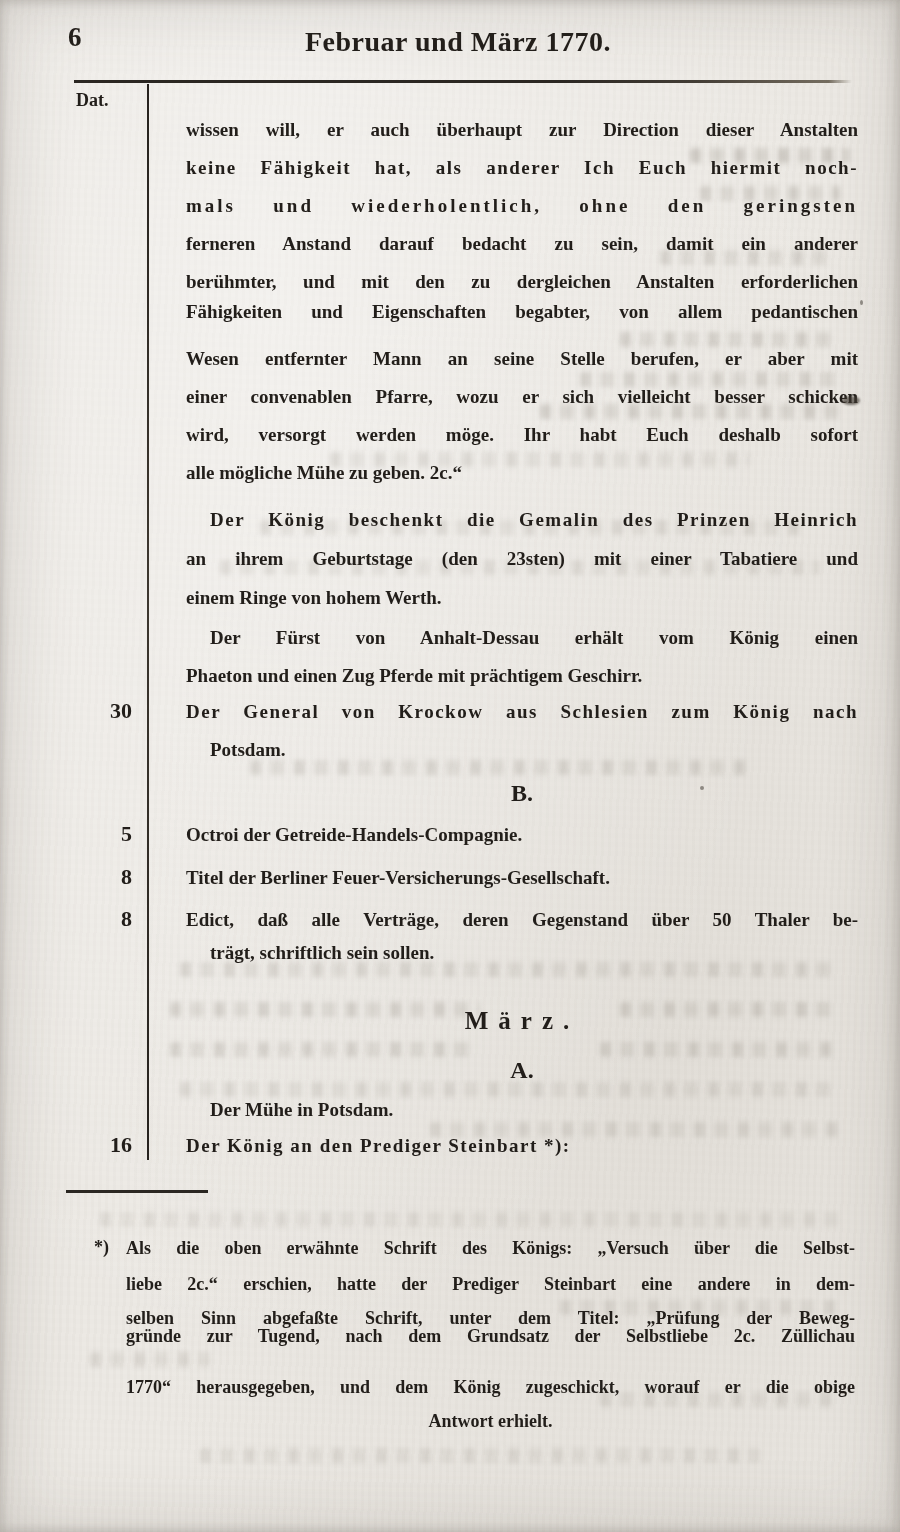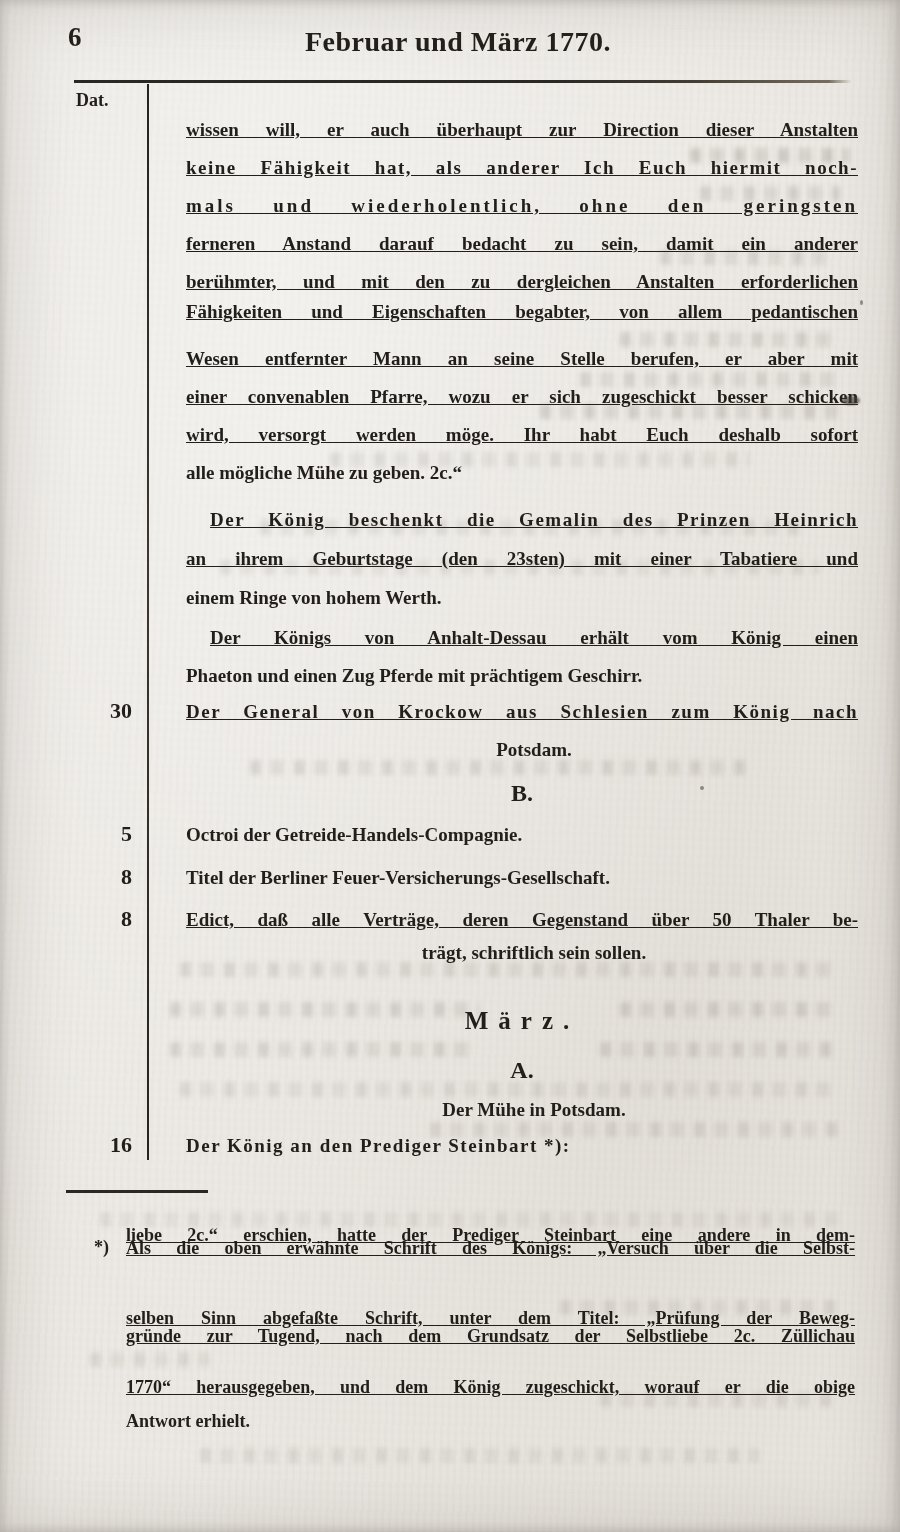--- a/index.html
+++ b/index.html
@@ -29,31 +29,31 @@
          font-size:28px;font-weight:bold;letter-spacing:.5px;}
   .rule-h{position:absolute;z-index:2;left:74px;top:80px;width:778px;height:3px;
           background:linear-gradient(90deg,#2b2722 0 62%,#433d35 80%,#756d60 97%,transparent 100%);}
   .datlabel{position:absolute;z-index:2;left:76px;top:90px;font-size:18px;font-weight:bold;}
   .rule-v{position:absolute;z-index:2;left:147px;top:84px;width:2px;height:1076px;
           background:linear-gradient(180deg,#26221e 0%,#3d372f 45%,#26221e 100%);}
   .rule-fn{position:absolute;z-index:2;left:66px;top:1190px;width:142px;height:2.5px;background:#2b2722;}
 
   .ln{position:absolute;z-index:2;left:186px;width:672px;box-sizing:border-box;
       font-size:19px;font-weight:bold;line-height:1.25;}
-  .j{text-align:justify;text-align-last:justify;text-decoration:underline;}
-  .ind{padding-left:24px;text-align:center;}
+  .j{text-align:justify;text-align-last:justify;}
+  .ind{padding-left:24px;}
   .sp1{letter-spacing:1.5px;}
   .sp2{letter-spacing:3px;}
   .dn{position:absolute;z-index:2;left:80px;width:52px;text-align:right;
       font-size:22px;font-weight:bold;}
   .head{position:absolute;z-index:2;left:186px;width:672px;text-align:center;
         font-size:24px;font-weight:bold;}
   .monthhead{letter-spacing:10px;}
   .fn{position:absolute;z-index:2;left:126px;width:729px;box-sizing:border-box;
-      font-size:18px;font-weight:bold;line-height:1.25;}
+      font-size:18px;font-weight:bold;line-height:1.25;text-align:center;}
   .fnmark{position:absolute;z-index:2;left:94px;font-size:18px;font-weight:bold;}
 </style>
 </head>
 <body style="--paper: #ebe8e3; --ink: #221e1a;">
 
 <div class="texture"></div>
 
 <div class="g" style="left:690px;top:148px;width:160px;opacity:.5"></div>
 <div class="g" style="left:700px;top:186px;width:140px;opacity:.42"></div>
 <div class="g" style="left:660px;top:250px;width:170px;opacity:.38"></div>
@@ -87,29 +87,29 @@
 <div class="datlabel">Dat.</div>
 <div class="rule-v"></div>
 
 <div class="ln j" style="top:118px">wissen will, er auch überhaupt zur Direction dieser Anstalten</div>
 <div class="ln j sp1" style="top:156px">keine Fähigkeit hat, als anderer Ich Euch hiermit noch-</div>
 <div class="ln j sp2" style="top:194px">mals und wiederholentlich, ohne den geringsten</div>
 <div class="ln j" style="top:232px">ferneren Anstand darauf bedacht zu sein, damit ein anderer</div>
 <div class="ln j" style="top:270px">berühmter, und mit den zu dergleichen Anstalten erforderlichen</div>
 <div class="ln j" style="top:300px">Fähigkeiten und Eigenschaften begabter, von allem pedantischen</div>
 <div class="ln j" style="top:347px">Wesen entfernter Mann an seine Stelle berufen, er aber mit</div>
-<div class="ln j" style="top:385px">einer convenablen Pfarre, wozu er sich zugeschickt besser schicken</div>
+<div class="ln j" style="top:385px">einer convenablen Pfarre, wozu er sich vielleicht besser schicken</div>
 <div class="ln j" style="top:423px">wird, versorgt werden möge. Ihr habt Euch deshalb sofort</div>
 <div class="ln" style="top:461px">alle mögliche Mühe zu geben. 2c.“</div>
 
 <div class="ln j ind sp1" style="top:508px">Der König beschenkt die Gemalin des Prinzen Heinrich</div>
 <div class="ln j" style="top:547px">an ihrem Geburtstage (den 23sten) mit einer Tabatiere und</div>
 <div class="ln" style="top:586px">einem Ringe von hohem Werth.</div>
 
-<div class="ln j ind" style="top:626px">Der Königs von Anhalt-Dessau erhält vom König einen</div>
+<div class="ln j ind" style="top:626px">Der Fürst von Anhalt-Dessau erhält vom König einen</div>
 <div class="ln" style="top:664px">Phaeton und einen Zug Pferde mit prächtigem Geschirr.</div>
 
 <div class="dn" style="top:698px">30</div>
 <div class="ln j sp1" style="top:700px">Der General von Krockow aus Schlesien zum König nach</div>
 <div class="ln ind" style="top:738px">Potsdam.</div>
 
 <div class="head" style="top:780px">B.</div>
 <div class="dn" style="top:821px">5</div>
 <div class="ln" style="top:823px">Octroi der Getreide-Handels-Compagnie.</div>
 <div class="dn" style="top:864px">8</div>
@@ -120,19 +120,19 @@
 
 <div class="head monthhead" style="top:1007px;font-size:25px">März.</div>
 <div class="head" style="top:1057px">A.</div>
 <div class="ln ind" style="top:1098px">Der Mühe in Potsdam.</div>
 <div class="dn" style="top:1132px">16</div>
 <div class="ln sp1" style="top:1134px">Der König an den Prediger Steinbart *):</div>
 
 <div class="rule-fn"></div>
 <div class="fnmark" style="top:1237px">*)</div>
 <div class="fn j" style="top:1237px">Als die oben erwähnte Schrift des Königs: „Versuch über die Selbst-</div>
-<div class="fn j" style="top:1224px">liebe 2c.“ erschien, hatte der Prediger Steinbart eine andere in dem-</div>
+<div class="fn j" style="top:1273px">liebe 2c.“ erschien, hatte der Prediger Steinbart eine andere in dem-</div>
 <div class="fn j" style="top:1307px">selben Sinn abgefaßte Schrift, unter dem Titel: „Prüfung der Beweg-</div>
 <div class="fn j" style="top:1325px">gründe zur Tugend, nach dem Grundsatz der Selbstliebe 2c. Züllichau</div>
 <div class="fn j" style="top:1376px">1770“ herausgegeben, und dem König zugeschickt, worauf er die obige</div>
 <div class="fn" style="top:1410px">Antwort erhielt.</div>
 
 <div class="vignette"></div>
 
 </body></html>

